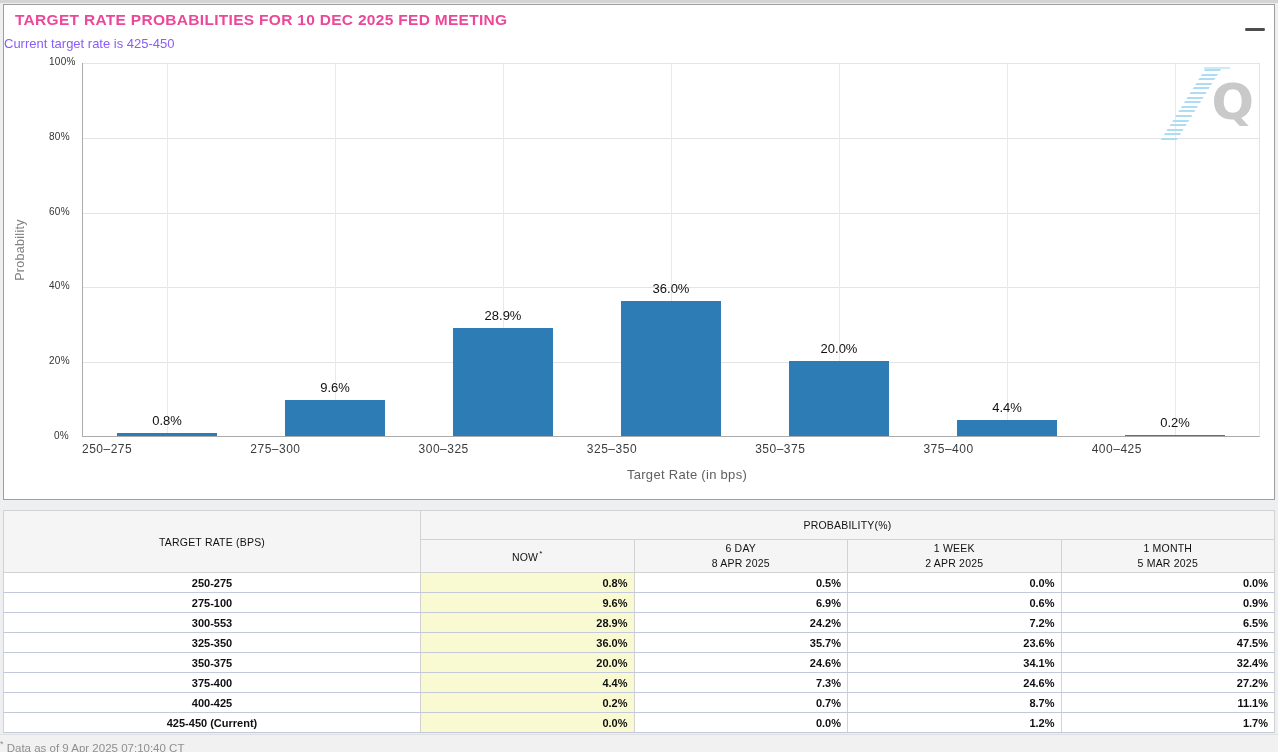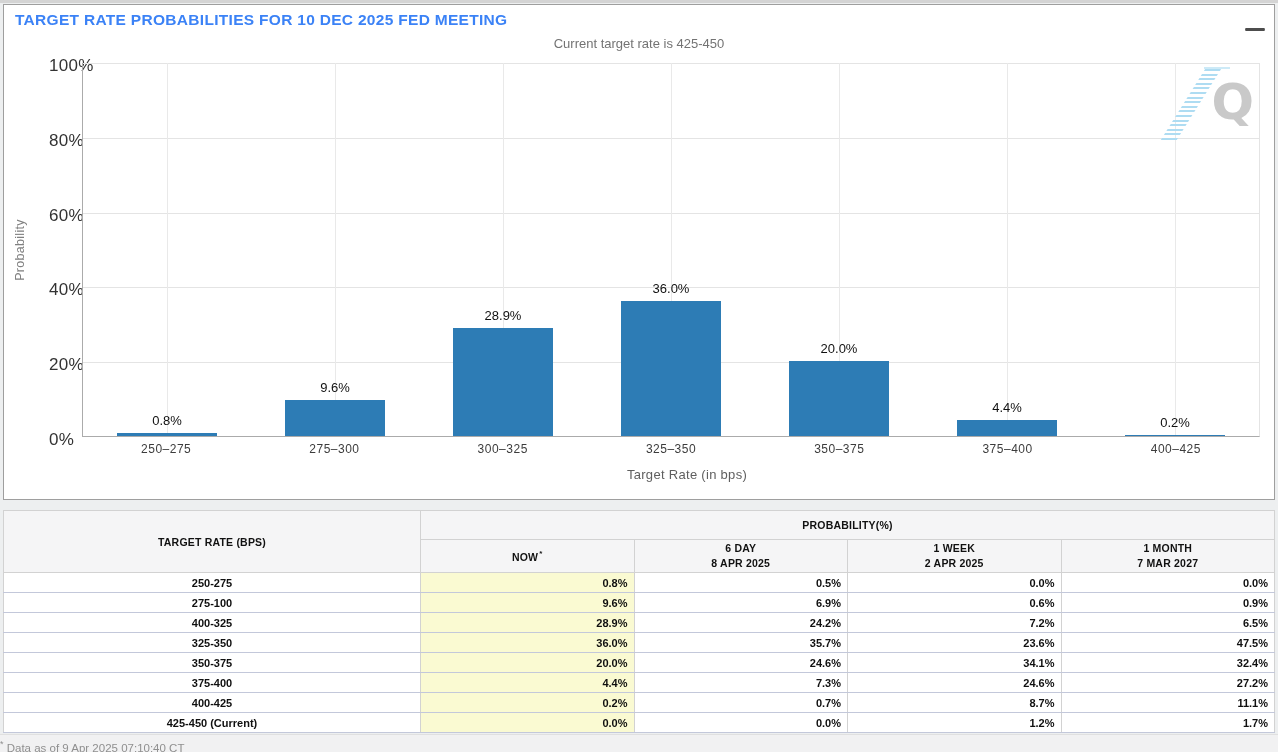--- a/index.html
+++ b/index.html
@@ -15,31 +15,31 @@
     background: #d4d4d4;
   }
   
   .panel {
     position: absolute; left: 3px; top: 4px; width: 1272px; height: 496px;
     background: #ffffff; border: 1px solid #9e9e9e;
   }
   .chart-title {
     position: absolute; left: 11px; top: 6px;
     font-size: 15.5px; font-weight: 600; letter-spacing: .3px;
-    color: #3b82f6;
+    color: #ec4899;
   }
   .menu-btn {
     position: absolute; right: 10px; top: 10px; width: 19px; height: 16px;
     display: flex; flex-direction: column; justify-content: space-between;
     cursor: pointer;
   }
   .menu-btn .bar { height: 3.5px; width: 100%; background: #4d4d4d; border-radius: 1px; }
   .chart-subtitle {
     position: absolute; left: 0; top: 31px; width: 100%;
-    text-align: center; font-size: 13px; color: #737373;
+    font-size: 13px; color: #8b5cf6;
   }
   
   .plot {
     position: absolute; left: 78px; top: 58px; width: 1178px; height: 374px;
     border-left: 1px solid #ababab; border-bottom: 1px solid #ababab;
     border-right: 1px solid #e4e4e4;
     display: flex;
   }
   .hgrid { position: absolute; left: 0; width: 100%; height: 1px; background: #e4e4e4; }
   .slot { position: relative; flex: 1 1 0; height: 100%; }
@@ -48,32 +48,32 @@
     position: absolute; bottom: 0; left: 50%; transform: translateX(-50%);
     width: 100px; background: #2d7cb5;
   }
   .bar-label {
     position: absolute; left: 0; width: 100%; text-align: center;
     font-size: 13px; color: #111111;
   }
   .yticks { position: absolute; left: 0; top: 58px; width: 72px; height: 374px; }
   .ytick {
     position: absolute; right: 0; width: 100%; text-align: right;
-    padding-right: 7px; font-size: 17px; color: #333333; letter-spacing: .3px; padding-left: 45px;
+    padding-right: 7px; font-size: 10px; color: #333333; letter-spacing: .3px; padding-left: 45px;
   }
   .ylab {
     position: absolute; left: 16px; top: 245px;
     transform: translate(-50%,-50%) rotate(-90deg);
     font-size: 12.5px; color: #808080; letter-spacing: .3px;
   }
   .xticks {
     position: absolute; left: 78px; top: 437px; width: 1178px;
     display: flex;
   }
-  .xtick { flex: 1 1 0; text-align: center; font-size: 12px; color: #3c3c3c; letter-spacing: .5px; }
+  .xtick { flex: 1 1 0; font-size: 12px; color: #3c3c3c; letter-spacing: .5px; }
   .xlab {
     position: absolute; left: 94px; top: 462px; width: 1178px;
     text-align: center; font-size: 13px; color: #5f5f5f; letter-spacing: .3px;
   }
   
   .watermark { position: absolute; right: 12px; top: 60px; width: 86px; height: 84px; }
   .swoosh {
     position: absolute; left: 6px; top: 4px; width: 16px; height: 74px;
     background: repeating-linear-gradient(to bottom, #aedcf2 0 2px, transparent 2px 4.6px);
     transform: skewX(-32deg);
@@ -89,21 +89,21 @@
   
   table.prob {
     position: absolute; left: 3px; top: 510px; width: 1272px;
     border-collapse: collapse; table-layout: fixed;
     background: #ffffff;
     font-family: "Liberation Sans", sans-serif;
   }
   table.prob th, table.prob td { border: 1px solid #d2d2d2; }
   table.prob th {
     background: #f5f5f6; color: #111111;
-    font-size: 10.5px; font-weight: 700; text-align: center; letter-spacing: .2px;
+    font-size: 10.5px; font-weight: 400; text-align: center; letter-spacing: .2px;
   }
   th.h-group { height: 29px; }
   th.h-rate  { width: 417px; }
   th.h-sub   { height: 33px; line-height: 1.45; }
   th.h-now   { width: 153px; }
   td { height: 20px; font-size: 11px; font-weight: 700; color: #101010; }
   td, tr { border-color: #c3c8da; }
   table.prob td { border-top: 1px solid #404040; border-bottom: 1px solid #c3c8da; }
   td.c-rate { text-align: center; }
   td.c-val  { text-align: right; padding-right: 6px; }
@@ -215,41 +215,41 @@
       <th class="h-sub">
           <div>6 DAY</div>
           <div>8 APR 2025</div>
         </th>
       <th class="h-sub">
           <div>1 WEEK</div>
           <div>2 APR 2025</div>
         </th>
       <th class="h-sub">
           <div>1 MONTH</div>
-          <div>7 MAR 2027</div>
+          <div>5 MAR 2025</div>
         </th>
     </tr>
   </thead>
   <tbody>
       <tr>
         <td class="c-rate">250-275</td>
         <td class="c-val c-now">0.8%</td>
         <td class="c-val">0.5%</td>
         <td class="c-val">0.0%</td>
         <td class="c-val">0.0%</td>
       </tr>
       <tr>
         <td class="c-rate">275-100</td>
         <td class="c-val c-now">9.6%</td>
         <td class="c-val">6.9%</td>
         <td class="c-val">0.6%</td>
         <td class="c-val">0.9%</td>
       </tr>
       <tr>
-        <td class="c-rate">400-325</td>
+        <td class="c-rate">300-553</td>
         <td class="c-val c-now">28.9%</td>
         <td class="c-val">24.2%</td>
         <td class="c-val">7.2%</td>
         <td class="c-val">6.5%</td>
       </tr>
       <tr>
         <td class="c-rate">325-350</td>
         <td class="c-val c-now">36.0%</td>
         <td class="c-val">35.7%</td>
         <td class="c-val">23.6%</td>

